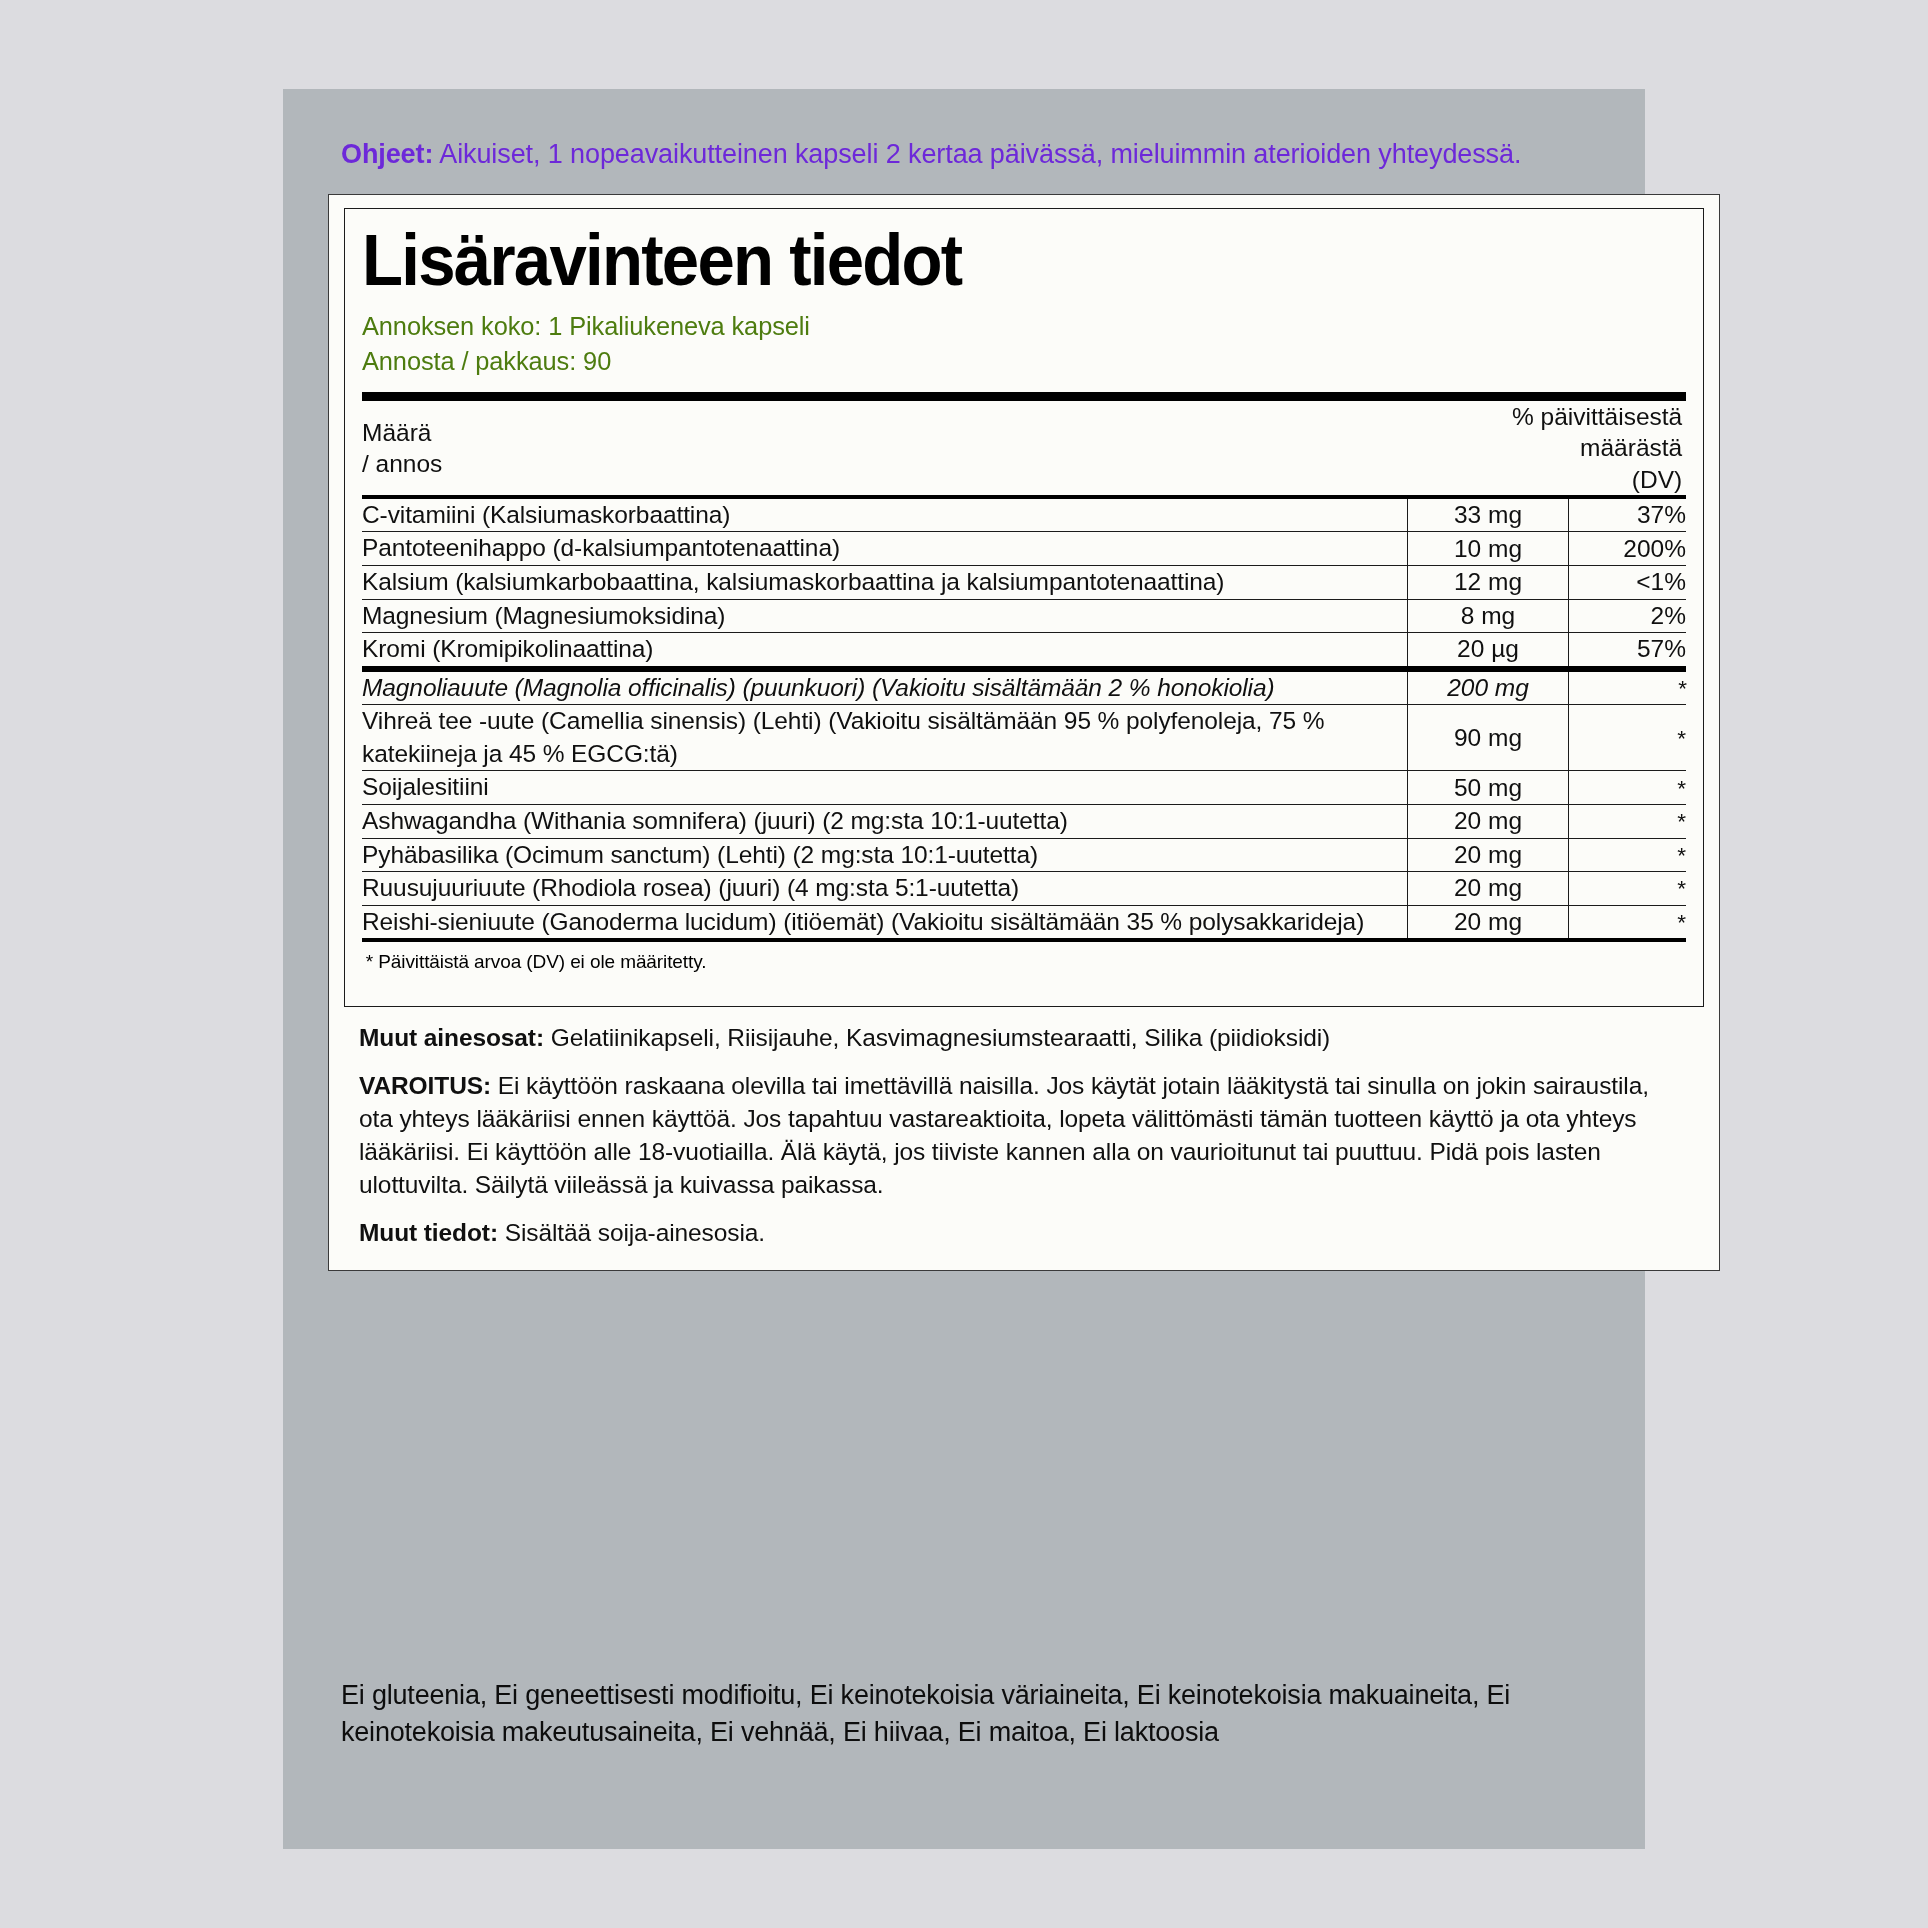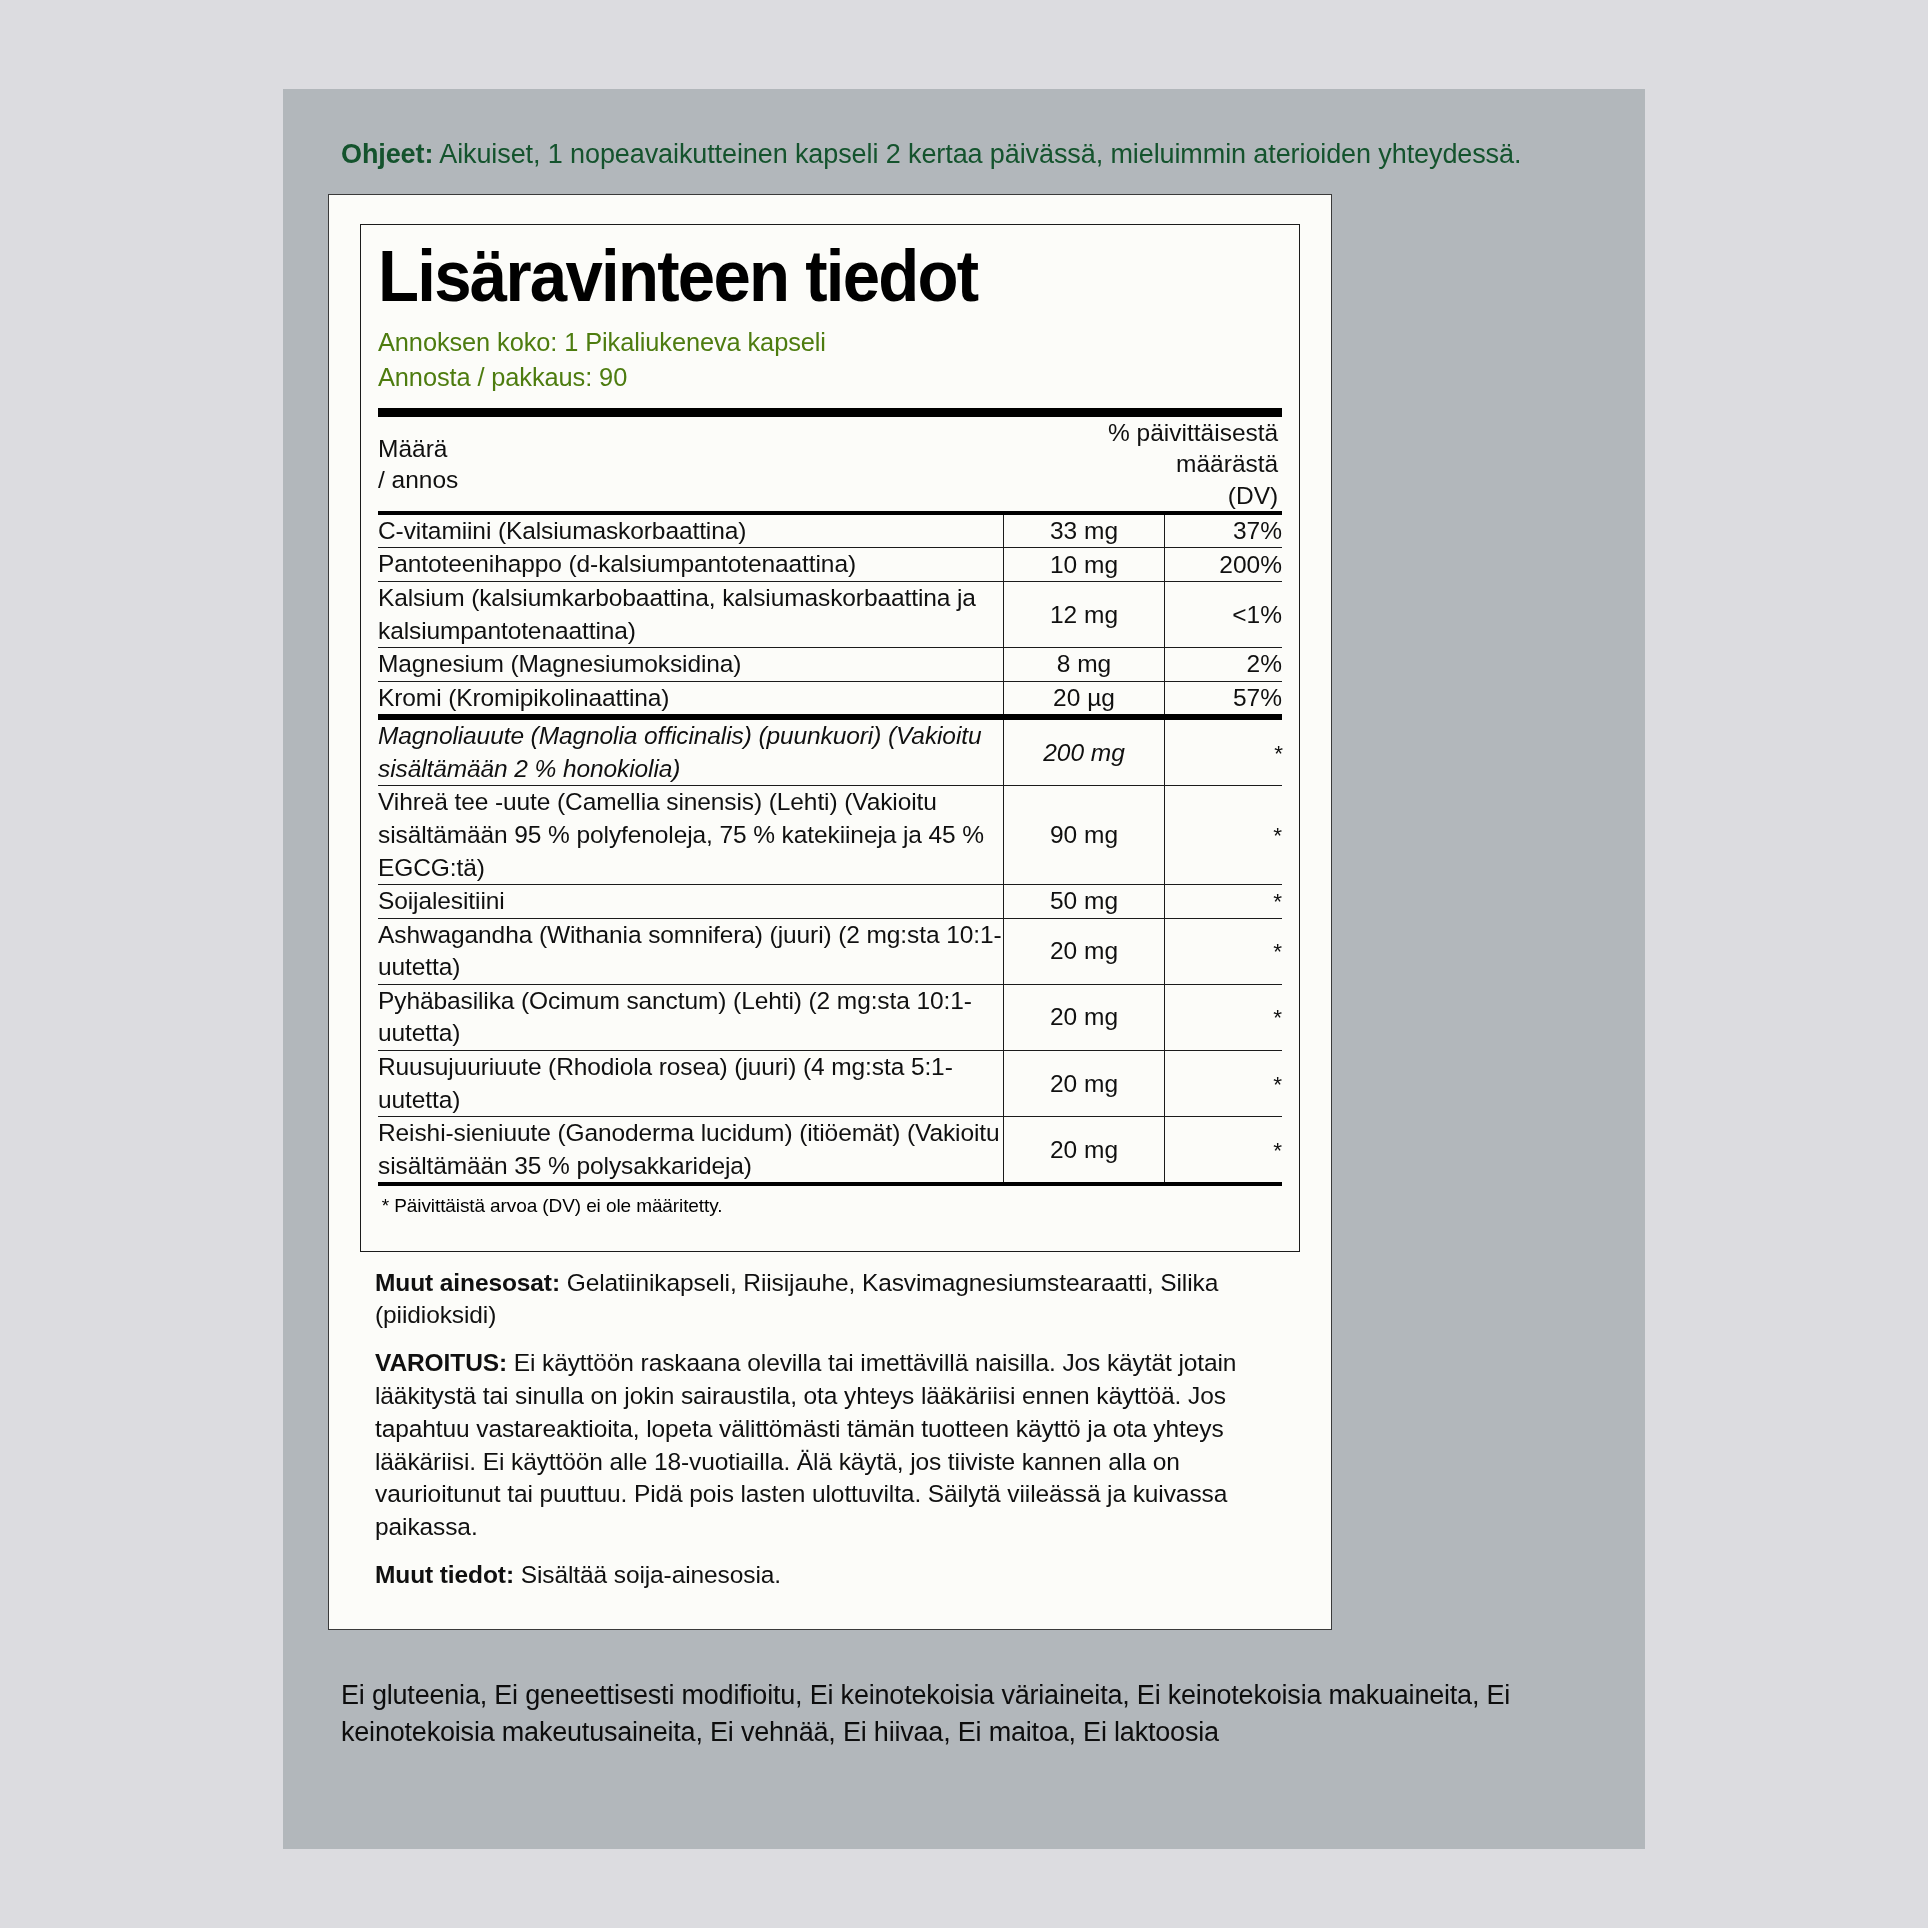--- a/index.html
+++ b/index.html
@@ -14,35 +14,35 @@
     left:283px;top:89px;
     width:1362px;height:1760px;
     background:#b2b7bb;
     box-sizing:border-box;
   }
   .directions{
     position:absolute;
     left:58px;top:49px;
     width:1252px;
     font-size:27px;
-    color:#14532d;
+    color:#6d28d9;
     letter-spacing:-0.1px;
     line-height:1.25;
   }
   .directions b{font-weight:bold;}
 
   
   .panel{
     position:absolute;
     left:45px;top:105px;
-    width:1004px;
+    width:1392px;
     background:#fcfcf9;
     border:0.9px solid #3a3a3a;
     box-sizing:border-box;
-    padding:16px;
+    padding:0;
   }
   .factsbox{
     margin:13px 15px 0 15px;
     border:1.9px solid #1b1b1b;
     box-sizing:border-box;
     padding:0 0 0 0;
   }
   .facts-inner{padding:5.6px 17px 9.4px 17px;}
 
   .facts-title{

